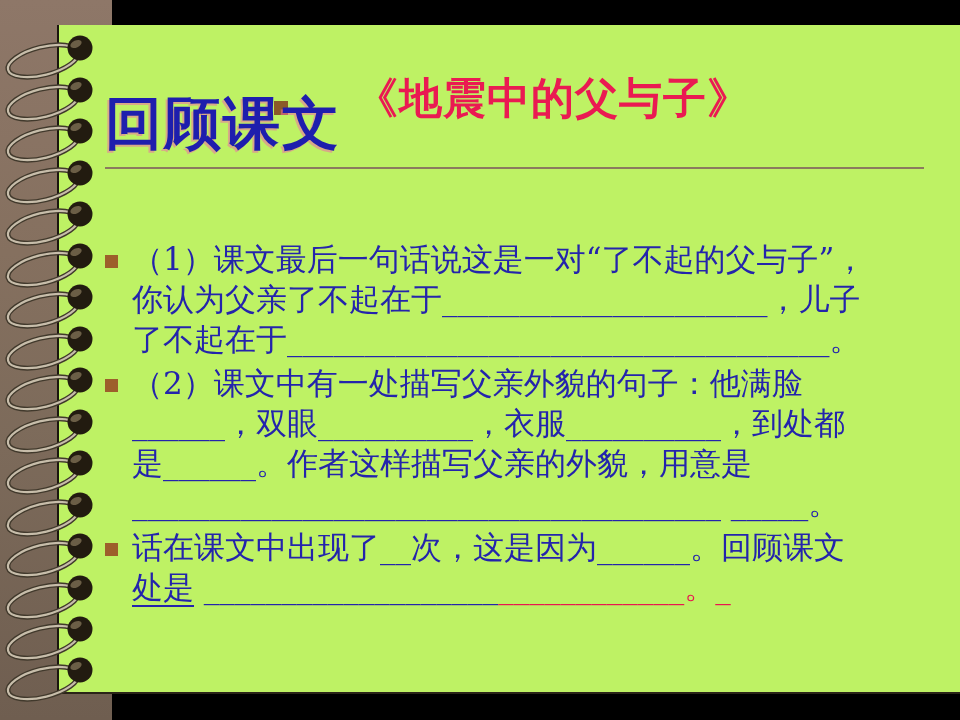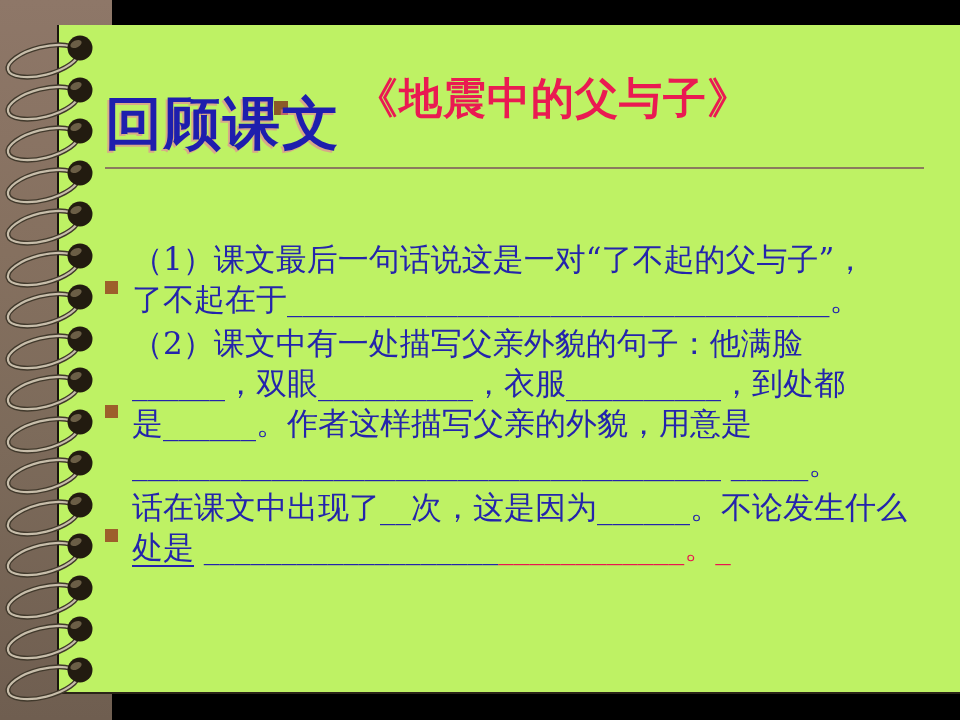--- a/index.html
+++ b/index.html
@@ -38,21 +38,21 @@
     color:#ea1a52;letter-spacing:1px;white-space:nowrap;
   }
   .divider{
     position:absolute;left:46px;top:142px;width:819px;height:2px;
     background:#8b7b5e;
   }
   .content{
     position:absolute;left:46px;top:214px;width:840px;
     color:#2424ac;font-size:31px;line-height:40px;
   }
-  .bullet{display:flex;align-items:center;margin-bottom:4px;}
+  .bullet{display:flex;align-items:flex-start;margin-bottom:4px;}
   .sq{flex:0 0 auto;width:13px;height:13px;background:#9d5f2b;margin:16px 14px 0 0;}
   .lines{white-space:nowrap;}
   .lines div{white-space:nowrap;}
   .red{color:#e8174f;}
   .ul{text-decoration:underline;text-underline-offset:7px;text-decoration-thickness:2px;}
 </style>
 </head>
 <body>
 
 <div class="brown-strip"></div>
@@ -63,38 +63,39 @@
   <h1 class="slide-title">回顾课文</h1>
   <div class="slide-subtitle">《地震中的父与子》</div>
   <div class="divider"></div>
 
   <div class="content">
 
     <div class="bullet">
       <span class="sq"></span>
       <div class="lines">
         <div>（1）课文最后一句话说这是一对“了不起的父与子”，</div>
+        <div>你认为父亲了不起在于_____________________，儿子</div>
         <div>了不起在于___________________________________。</div>
       </div>
     </div>
 
     <div class="bullet">
       <span class="sq"></span>
       <div class="lines">
         <div>（2）课文中有一处描写父亲外貌的句子：他满脸</div>
         <div>______，双眼__________，衣服__________，到处都</div>
         <div>是______。作者这样描写父亲的外貌，用意是</div>
         <div>______________________________________ _____。</div>
       </div>
     </div>
 
     <div class="bullet">
       <span class="sq"></span>
       <div class="lines">
-        <div>话在课文中出现了__次，这是因为______。不论发生什么</div>
+        <div>话在课文中出现了__次，这是因为______。回顾课文</div>
         <div>
           <span class="ul">处是</span><span> ___________________</span><span class="red">____________。_</span>
         </div>
       </div>
     </div>
 
   </div>
 </div>
 
 <svg class="spiral" viewBox="0 0 130 720" xmlns="http://www.w3.org/2000/svg">

